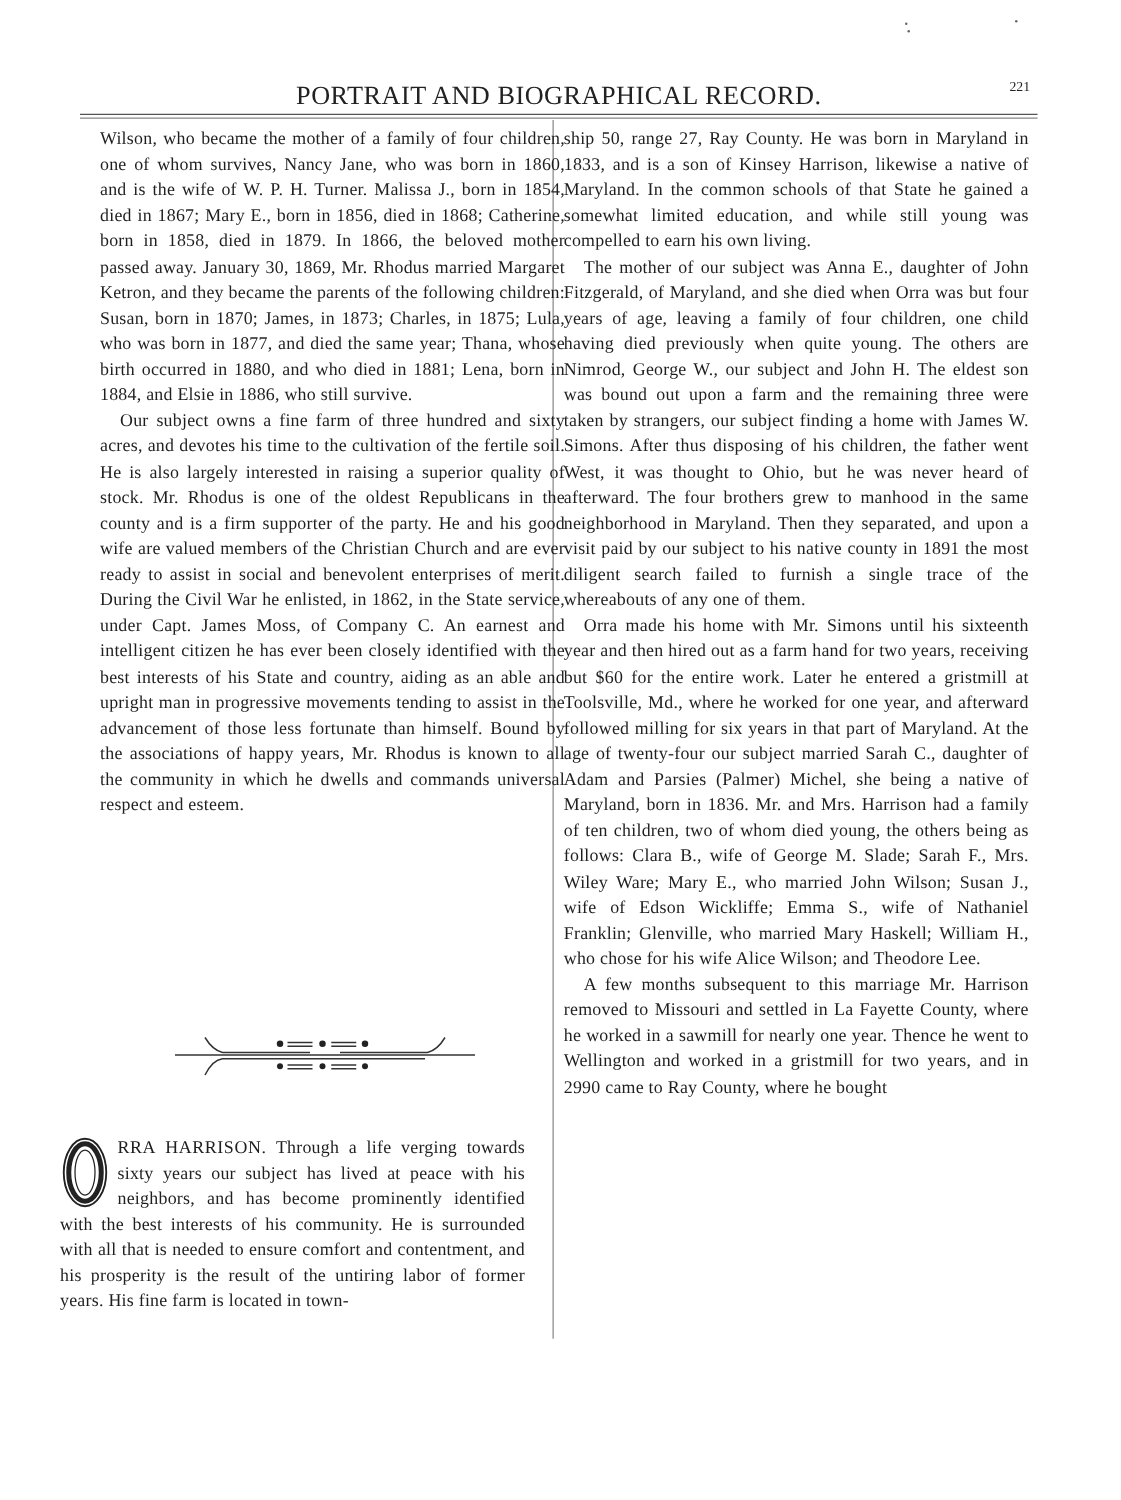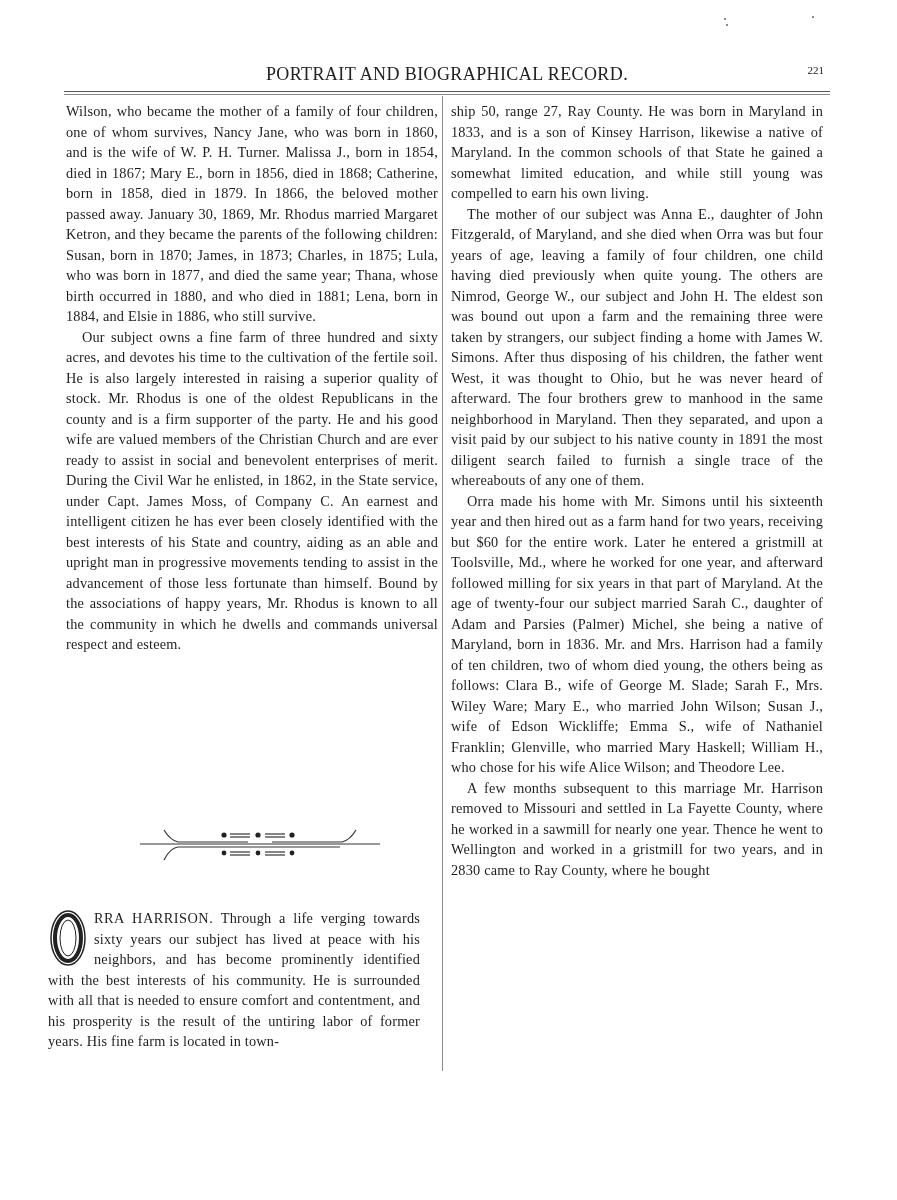--- a/index.html
+++ b/index.html
@@ -6,31 +6,31 @@
     body {
       width: 897px; height: 1200px; background: #ffffff; position: relative; overflow: hidden;
       font-family: "DejaVu Serif", "Liberation Serif", serif; color: #1e1e1e;
     }
     .page { position: absolute; left: 0; top: 0; width: 897px; height: 1200px; }
     .header {
       position: absolute; left: 64px; top: 62px; width: 766px; height: 24px;
     }
     .header-title {
       position: absolute; left: 0; width: 100%; text-align: center; top: 2px;
-      font-family: "Liberation Serif", serif; font-size: 18px; letter-spacing: 0.4px; color: #222;
+      font-family: "Liberation Serif", serif; font-size: 21px; letter-spacing: 0.4px; color: #222;
     }
     .page-number {
       position: absolute; right: 6px; top: 2px;
       font-family: "Liberation Serif", serif; font-size: 11px; color: #222;
     }
     .rule1 { position: absolute; left: 64px; top: 91px; width: 766px; height: 1px; background: #555; }
     .rule2 { position: absolute; left: 64px; top: 94px; width: 766px; height: 1px; background: #888; }
     .col-divider { position: absolute; left: 442px; top: 96px; width: 1px; height: 975px; background: #8a8a8a; }
     .column { position: absolute; top: 101px; width: 372px; }
-    .col-left { left: 66px; }
+    .col-left { left: 80px; }
     .col-right { left: 451px; }
     .para {
       margin: 0; font-size: 14.3px; line-height: 20.5px; text-align: justify;
       font-family: "Liberation Serif", serif; color: #1e1e1e; letter-spacing: 0.2px;
     }
     .indent { text-indent: 16px; }
     .ornament { position: absolute; left: 140px; top: 818px; width: 240px; height: 48px; }
     .dropcap-block { position: absolute; left: 48px; top: 908px; width: 372px; }
     .dropcap {
       float: left; width: 42px; height: 60px; margin-right: 4px; margin-top: 0px;
@@ -95,16 +95,16 @@
     <p class="para">
       <span class="lead-name">RRA HARRISON.</span>
       <span>Through a life verging towards sixty years our subject has lived at peace with his neighbors, and has become prominently identified with the best interests of his community. He is surrounded with all that is needed to ensure comfort and contentment, and his prosperity is the result of the untiring labor of former years. His fine farm is located in town-</span>
     </p>
   </div>
 
   <div class="column col-right">
     <p class="para">ship 50, range 27, Ray County. He was born in Maryland in 1833, and is a son of Kinsey Harrison, likewise a native of Maryland. In the common schools of that State he gained a somewhat limited education, and while still young was compelled to earn his own living.</p>
     <p class="para indent">The mother of our subject was Anna E., daughter of John Fitzgerald, of Maryland, and she died when Orra was but four years of age, leaving a family of four children, one child having died previously when quite young. The others are Nimrod, George W., our subject and John H. The eldest son was bound out upon a farm and the remaining three were taken by strangers, our subject finding a home with James W. Simons. After thus disposing of his children, the father went West, it was thought to Ohio, but he was never heard of afterward. The four brothers grew to manhood in the same neighborhood in Maryland. Then they separated, and upon a visit paid by our subject to his native county in 1891 the most diligent search failed to furnish a single trace of the whereabouts of any one of them.</p>
     <p class="para indent">Orra made his home with Mr. Simons until his sixteenth year and then hired out as a farm hand for two years, receiving but $60 for the entire work. Later he entered a gristmill at Toolsville, Md., where he worked for one year, and afterward followed milling for six years in that part of Maryland. At the age of twenty-four our subject married Sarah C., daughter of Adam and Parsies (Palmer) Michel, she being a native of Maryland, born in 1836. Mr. and Mrs. Harrison had a family of ten children, two of whom died young, the others being as follows: Clara B., wife of George M. Slade; Sarah F., Mrs. Wiley Ware; Mary E., who married John Wilson; Susan J., wife of Edson Wickliffe; Emma S., wife of Nathaniel Franklin; Glenville, who married Mary Haskell; William H., who chose for his wife Alice Wilson; and Theodore Lee.</p>
-    <p class="para indent">A few months subsequent to this marriage Mr. Harrison removed to Missouri and settled in La Fayette County, where he worked in a sawmill for nearly one year. Thence he went to Wellington and worked in a gristmill for two years, and in 2830 came to Ray County, where he bought</p>
+    <p class="para indent">A few months subsequent to this marriage Mr. Harrison removed to Missouri and settled in La Fayette County, where he worked in a sawmill for nearly one year. Thence he went to Wellington and worked in a gristmill for two years, and in 2990 came to Ray County, where he bought</p>
   </div>
 
 </div>
 
 </body></html>

